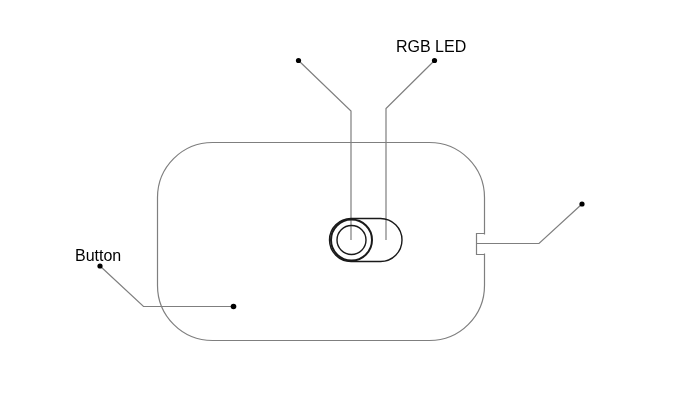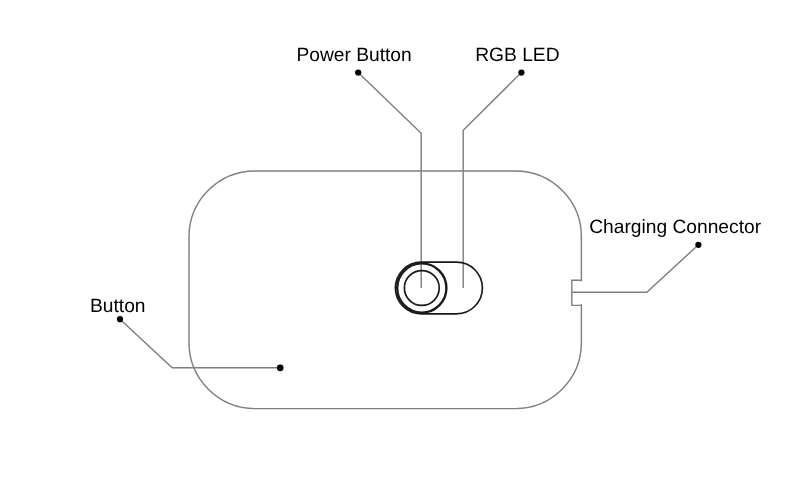--- a/index.html
+++ b/index.html
@@ -56,21 +56,19 @@
     <circle cx="351.5" cy="240" r="20.5" fill="none" stroke="#1a1a1a" stroke-width="2"></circle>
     <circle cx="351.5" cy="240" r="14.5" fill="none" stroke="#1a1a1a" stroke-width="1.4"></circle>
 
     <circle cx="298.5" cy="60.5" r="2.6" fill="#000000"></circle>
     <circle cx="434.5" cy="60.5" r="2.6" fill="#000000"></circle>
     <circle cx="582" cy="204" r="2.6" fill="#000000"></circle>
     <circle cx="100" cy="266" r="2.6" fill="#000000"></circle>
     <circle cx="233.5" cy="306.5" r="2.8" fill="#000000"></circle>
   </svg>
 
-  <div class="callout-label label-power-button">Power Button</div>
 
   <div class="callout-label label-rgb-led">RGB LED</div>
 
-  <div class="callout-label label-charging-connector">Charging Connector</div>
 
   <div class="callout-label label-reset">Button</div>
 
 </div>
 
 </body></html>

